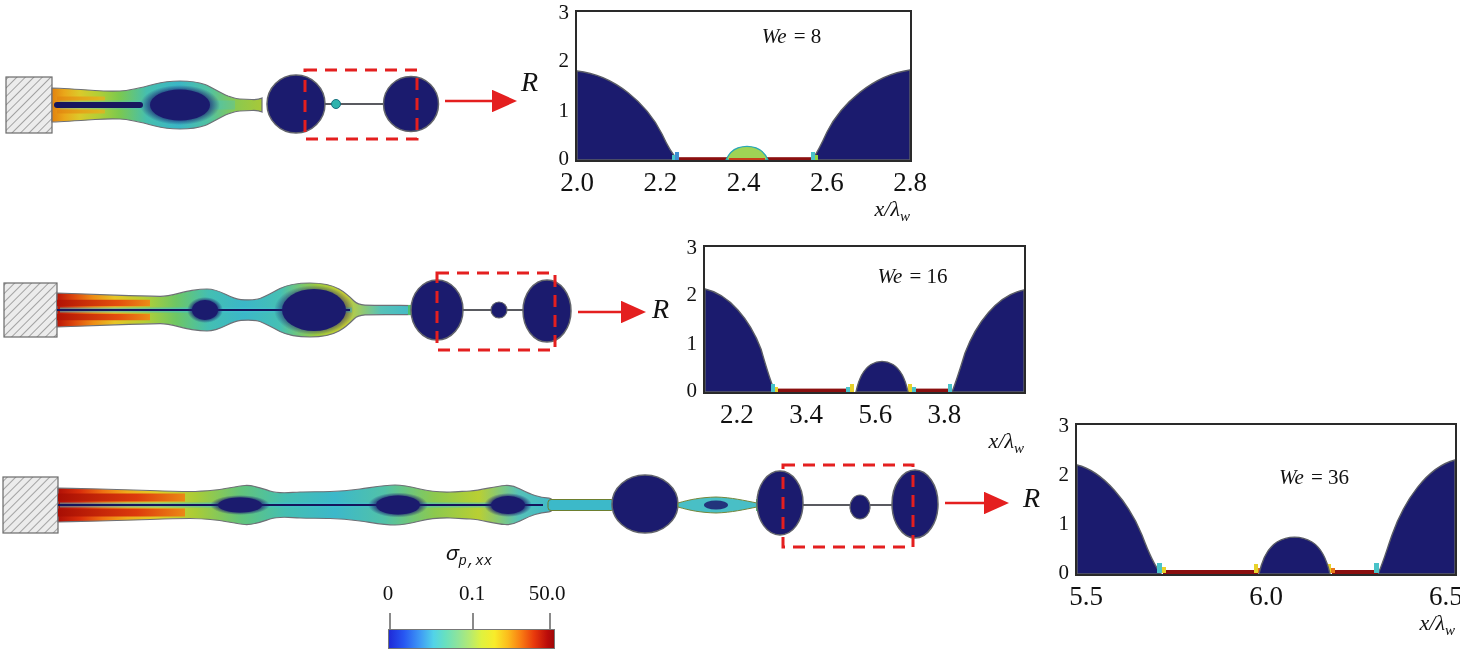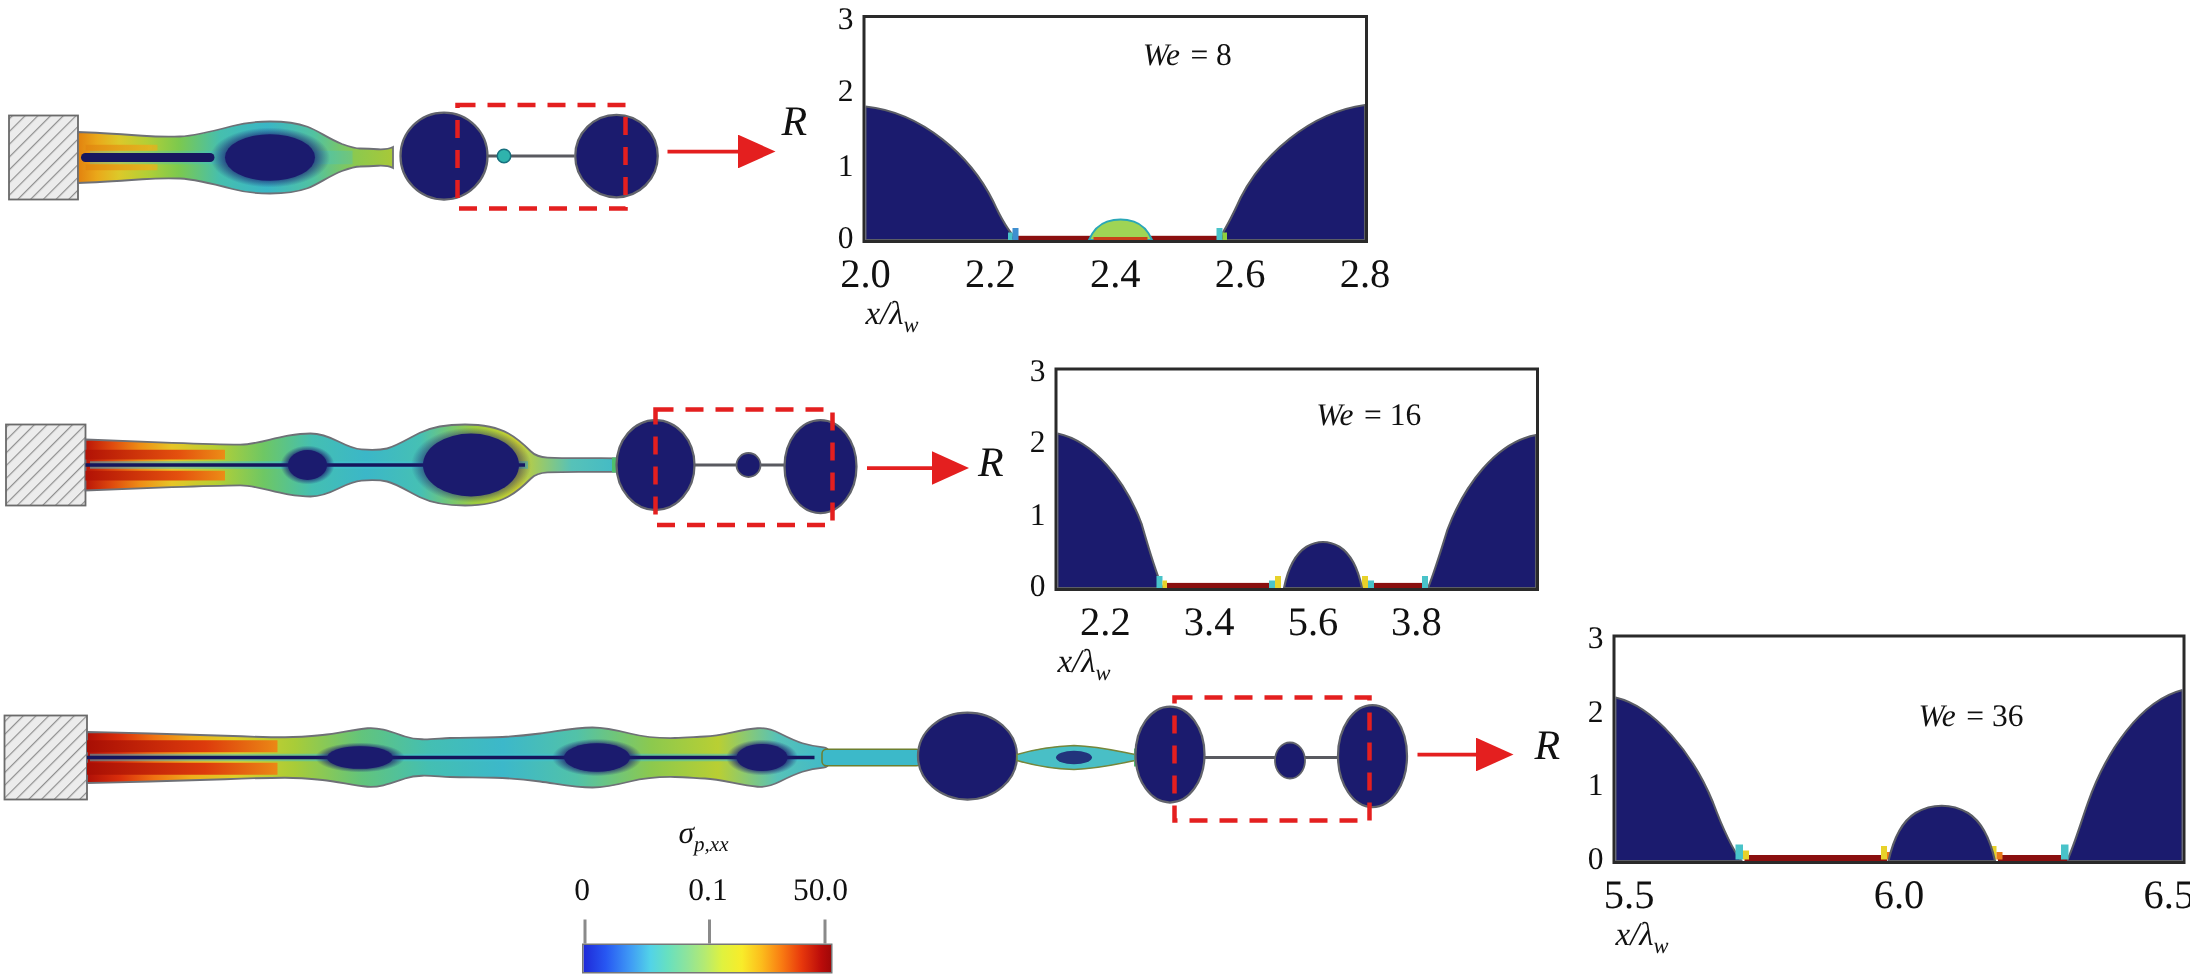--- a/index.html
+++ b/index.html
@@ -6,25 +6,25 @@
   #fig{position:relative;width:1460px;height:651px;background:#fff;overflow:hidden;
        font-family:"Liberation Serif", serif;color:#111;}
   #jets{position:absolute;left:0;top:0;}
   .inset{position:absolute;border:2.5px solid #2a2a2a;background:#fff;}
   .inset svg{position:absolute;left:0;top:0;}
   .we-title{position:absolute;left:0;width:100%;text-align:center;font-size:21px;padding-left:48px;}
   .we-title .mr{margin-left:7px;}
   .mi{font-style:italic;}
   .yt{position:absolute;left:-34px;width:26px;text-align:right;font-size:21px;transform:translateY(-52%);}
   .xt{position:absolute;top:calc(100% + 7px);transform:translateX(-50%);font-size:27px;white-space:nowrap;}
-  .xlab{position:absolute;top:calc(100% + 36px);left:0;width:100%;text-align:left;font-size:22px;}
+  .xlab{position:absolute;top:calc(100% + 36px);left:0;width:100%;text-align:right;font-size:22px;}
   .xlab sub{font-size:15px;font-style:italic;}
   .rlab{position:absolute;font-size:28px;font-style:italic;}
   #cbar{position:absolute;left:383px;top:543px;width:172px;height:106px;}
-  #cbar .cb-title{position:absolute;top:0;left:0;width:100%;text-align:center;font-size:21px;}
+  #cbar .cb-title{position:absolute;top:0;left:0;width:100%;text-align:center;font-size:21px;font-family:Liberation Mono, monospace;}
   #cbar .cb-title sub{font-size:14px;font-style:italic;}
   #cbar .cb-lab{position:absolute;top:38px;transform:translateX(-50%);font-size:21px;}
   #cbar .cb-tick{position:absolute;top:70px;width:1.5px;height:16px;background:#8a8a8a;}
   #cbar .cb-bar{position:absolute;left:5px;top:86px;width:165px;height:18px;border:1px solid #777;
     background:linear-gradient(90deg,#1f2ad8 0%,#2757f2 9%,#3f9bf5 19%,#52d3e8 27%,#67e0c0 34%,
       #8fe49a 42%,#b4ea72 49%,#dff23f 56%,#f8ec2a 64%,#fcbc1c 72%,#f97c12 80%,#e8390c 88%,#bb0c0a 96%,#a00808 100%);}
 </style>
 </head>
 <body>
 

